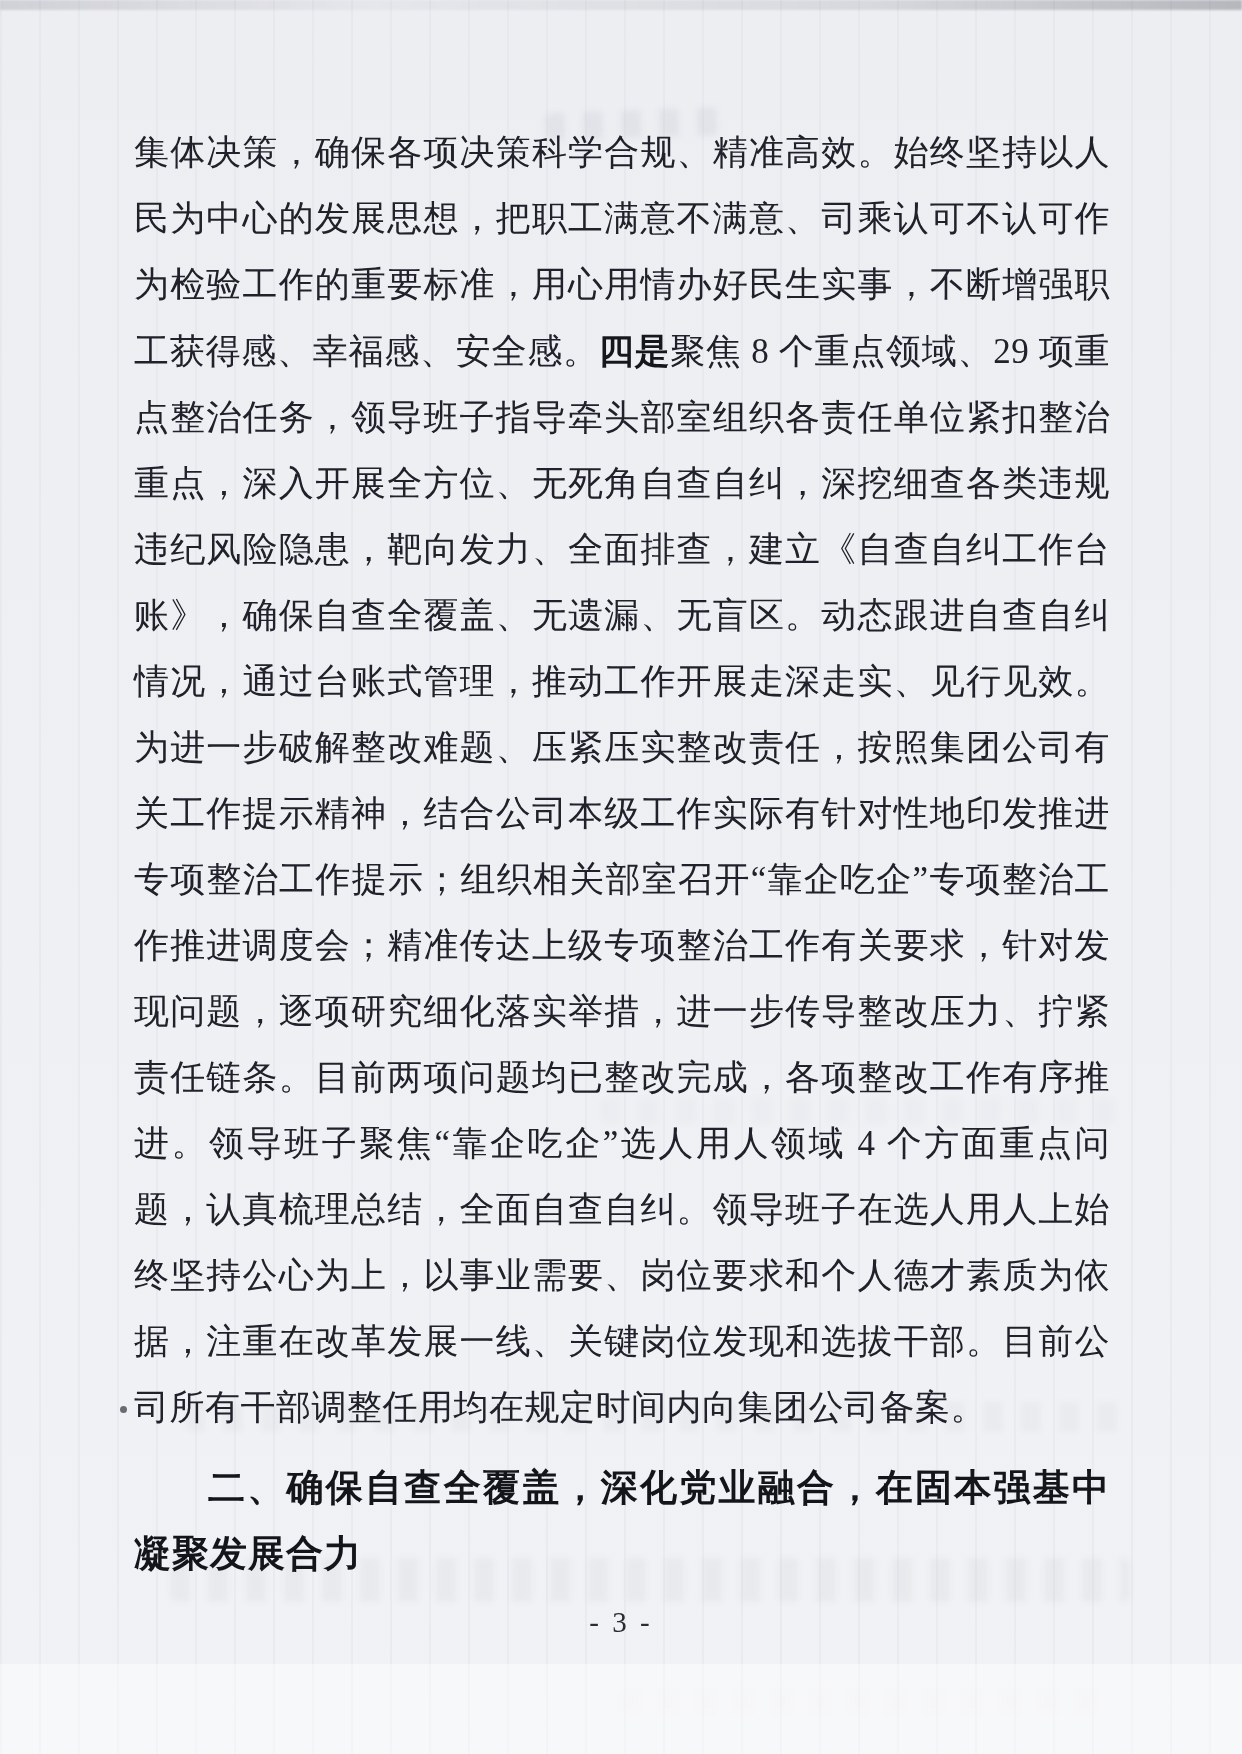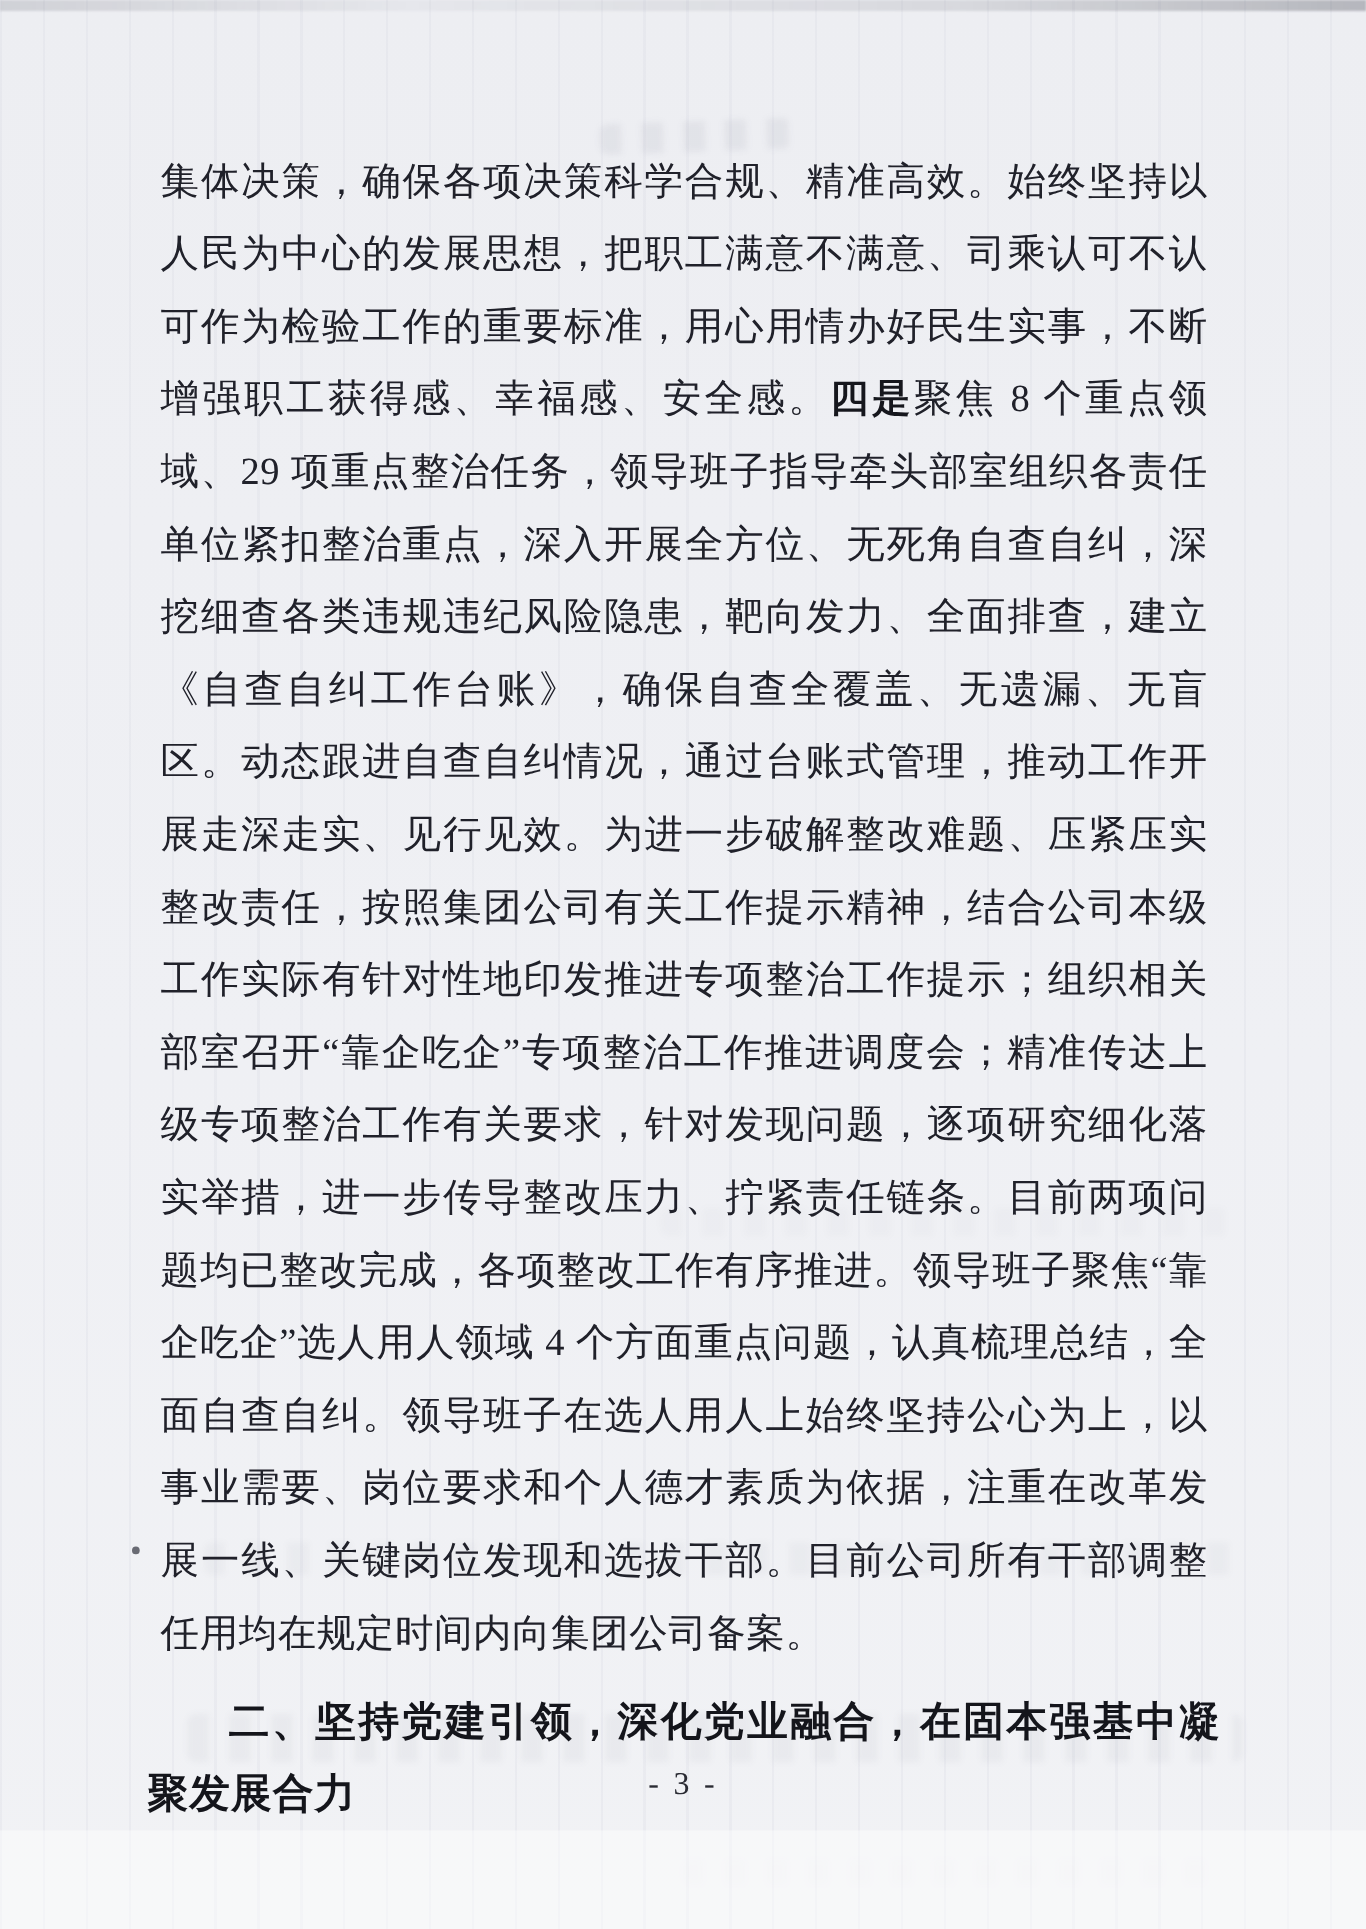--- a/index.html
+++ b/index.html
@@ -52,21 +52,21 @@
     background: rgba(60,62,72,0.75); border-radius: 50%; filter: blur(0.5px);
   }
   
   .content {
     position: absolute;
     left: 134px;
     top: 120px;
     width: 976px;
   }
   p.body-para {
-    margin: 12px;
+    margin: 0;
     font-size: 35px;
     line-height: 66px;
     text-align: justify;
     text-justify: inter-ideograph;
     letter-spacing: 0.5px;
     color: #20212a;
   }
   p.body-para .seg { font-weight: normal; }
   p.body-para .seg.bold {
     font-family: "Liberation Sans", sans-serif;
@@ -105,17 +105,17 @@
   <div class="smudge s-mid1"></div>
   <div class="smudge s-mid2"></div>
   <div class="smudge s-low"></div>
   <div class="smudge s-corner"></div>
   <div class="speck"></div>
   <div class="scan-edge-bottom"></div>
 
   <div class="content">
     <p class="body-para"><span class="seg">集体决策，确保各项决策科学合规、精准高效。始终坚持以人民为中心的发展思想，把职工满意不满意、司乘认可不认可作为检验工作的重要标准，用心用情办好民生实事，不断增强职工获得感、幸福感、安全感。</span><span class="seg bold">四是</span><span class="seg">聚焦 8 个重点领域、29 项重点整治任务，领导班子指导牵头部室组织各责任单位紧扣整治重点，深入开展全方位、无死角自查自纠，深挖细查各类违规违纪风险隐患，靶向发力、全面排查，建立《自查自纠工作台账》，确保自查全覆盖、无遗漏、无盲区。动态跟进自查自纠情况，通过台账式管理，推动工作开展走深走实、见行见效。为进一步破解整改难题、压紧压实整改责任，按照集团公司有关工作提示精神，结合公司本级工作实际有针对性地印发推进专项整治工作提示；组织相关部室召开“靠企吃企”专项整治工作推进调度会；精准传达上级专项整治工作有关要求，针对发现问题，逐项研究细化落实举措，进一步传导整改压力、拧紧责任链条。目前两项问题均已整改完成，各项整改工作有序推进。领导班子聚焦“靠企吃企”选人用人领域 4 个方面重点问题，认真梳理总结，全面自查自纠。领导班子在选人用人上始终坚持公心为上，以事业需要、岗位要求和个人德才素质为依据，注重在改革发展一线、关键岗位发现和选拔干部。目前公司所有干部调整任用均在规定时间内向集团公司备案。</span></p>
 
-    <h2 class="section-heading">二、坚持党建引领，深化党业融合，在固本强基中凝聚发展合力</h2>
+    <h2 class="section-heading">二、确保自查全覆盖，深化党业融合，在固本强基中凝聚发展合力</h2>
   </div>
 
   <div class="page-number">- 3 -</div>
 </div>
 
 </body></html>

